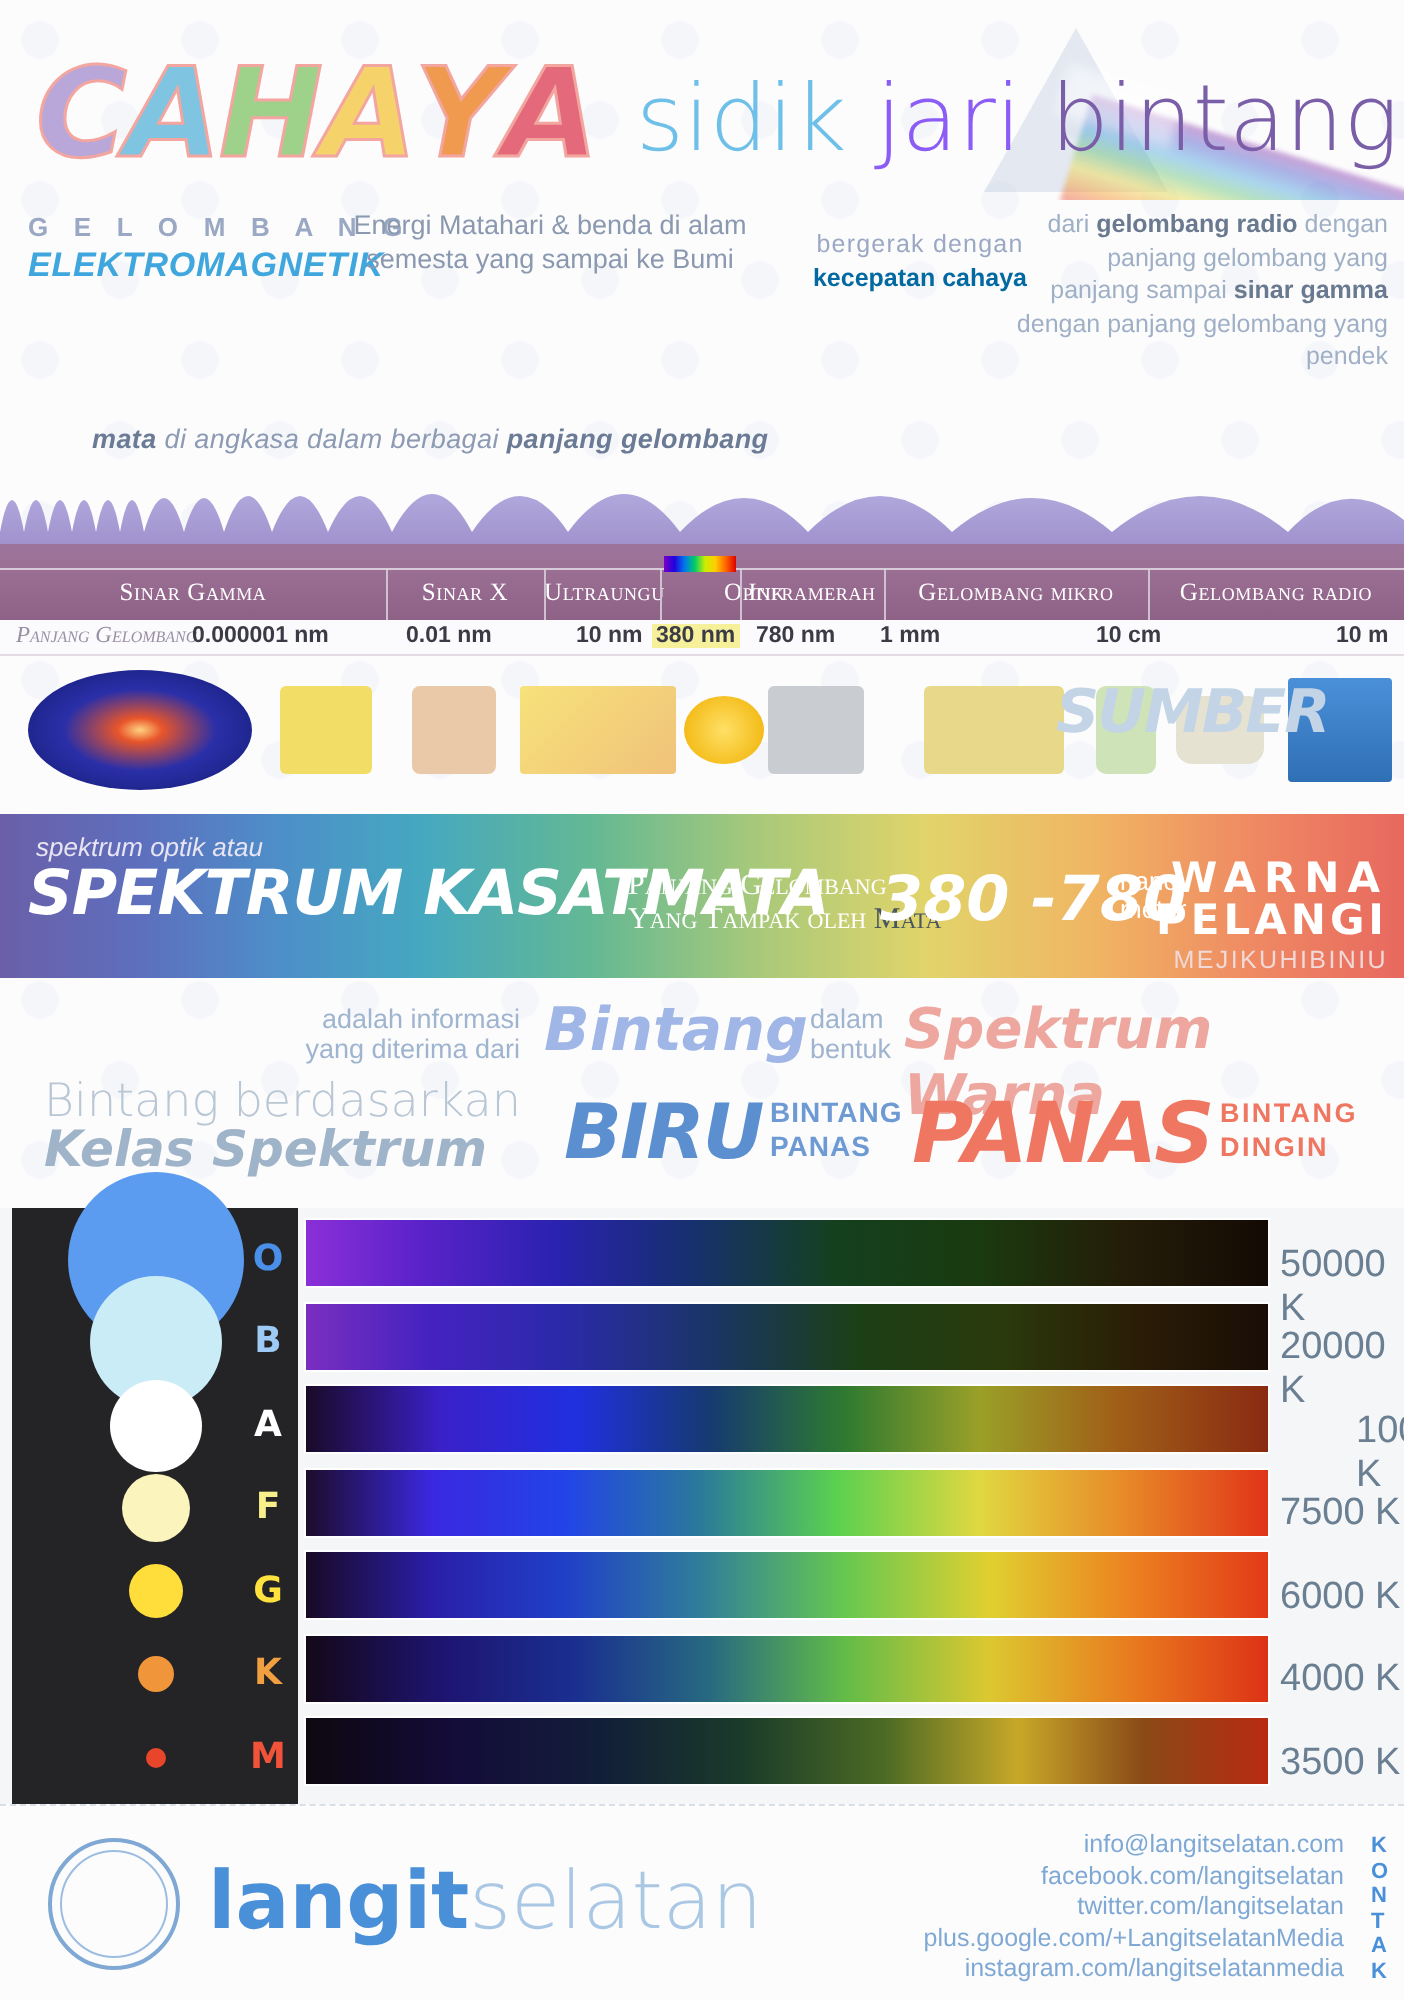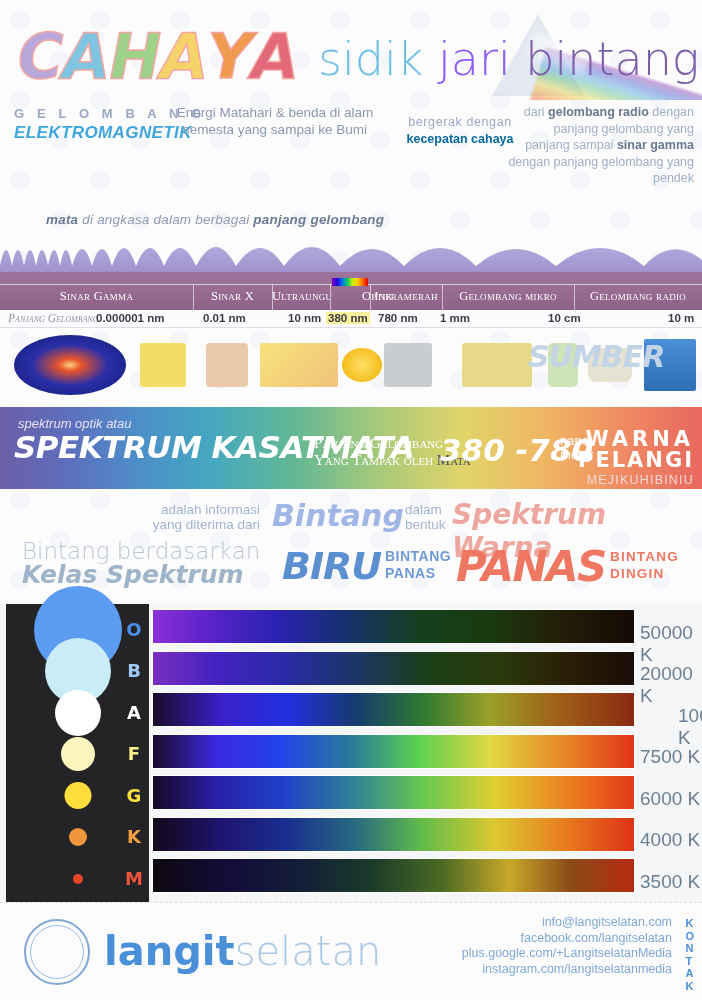--- a/index.html
+++ b/index.html
@@ -342,20 +342,21 @@
   <div class="footer">
     <div class="logo">
       <div class="logo2" style="left:4px;top:4px;width:54px;height:54px"></div>
     </div>
     <div class="ls">
       <b>langit</b><i>selatan</i>
     </div>
     <div class="contact" id="contacts">
         <div>info@langitselatan.com</div>
         <div>facebook.com/langitselatan</div>
+        <div>twitter.com/langitselatan</div>
         <div>plus.google.com/+LangitselatanMedia</div>
         <div>instagram.com/langitselatanmedia</div>
       </div>
     <div class="kontak" id="kontak">
         <div>K</div>
         <div>O</div>
         <div>N</div>
         <div>T</div>
         <div>A</div>
         <div>K</div>

